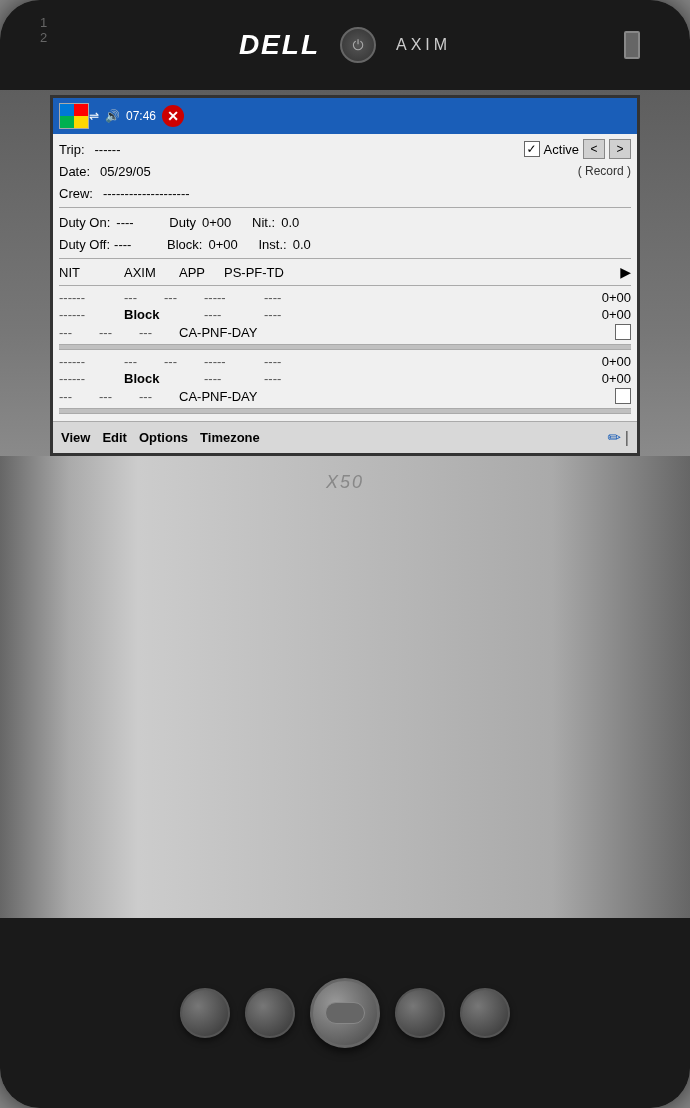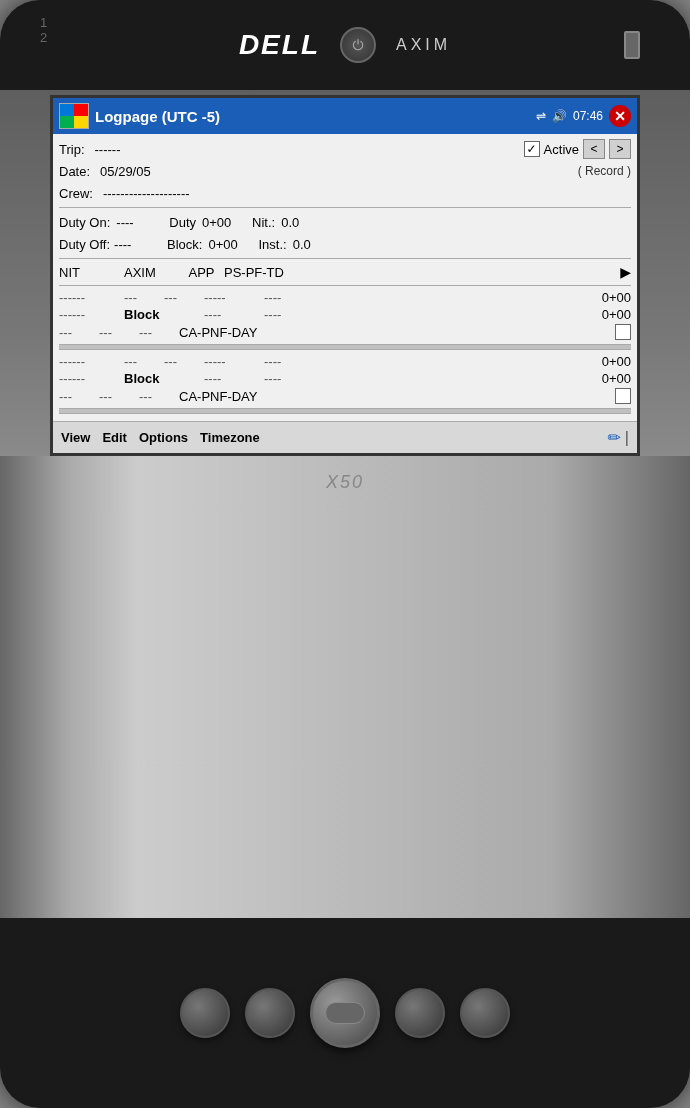--- a/index.html
+++ b/index.html
@@ -428,21 +428,20 @@
 
   <div class="screen-container">
 
     <div class="titlebar">
       <div class="titlebar-flag">
         <div class="flag-q1"></div>
         <div class="flag-q2"></div>
         <div class="flag-q3"></div>
         <div class="flag-q4"></div>
       </div>
-      <span class="titlebar-title">Logpage (UTC -5)</span>
       <div class="titlebar-icons">
         <span>⇌</span>
         <span>🔊</span>
         <span>07:46</span>
         <div class="close-btn">✕</div>
       </div>
     </div>
 
     <div class="app-content">
 
@@ -486,21 +485,21 @@
         <span class="value" style="margin-left:6px;width:50px;">0+00</span>
         <span class="label">Inst.:</span>
         <span class="value" style="margin-left:6px;">0.0</span>
       </div>
 
       <div class="divider"></div>
 
       <div class="header-row">
         <span style="width:65px;">NIT</span>
         <span style="width:55px;">AXIM</span>
-        <span style="width:45px;text-align:center;">APP</span>
+        <span style="width:45px;">APP</span>
         <span style="flex:1;">PS-PF-TD</span>
         <span class="right-arrow">▶</span>
       </div>
 
       <div class="divider"></div>
 
       <div class="data-row">
         <span class="row-dashes" style="width:65px;">------</span>
         <span class="row-dashes" style="width:40px;">---</span>
         <span class="row-dashes" style="width:40px;">---</span>

